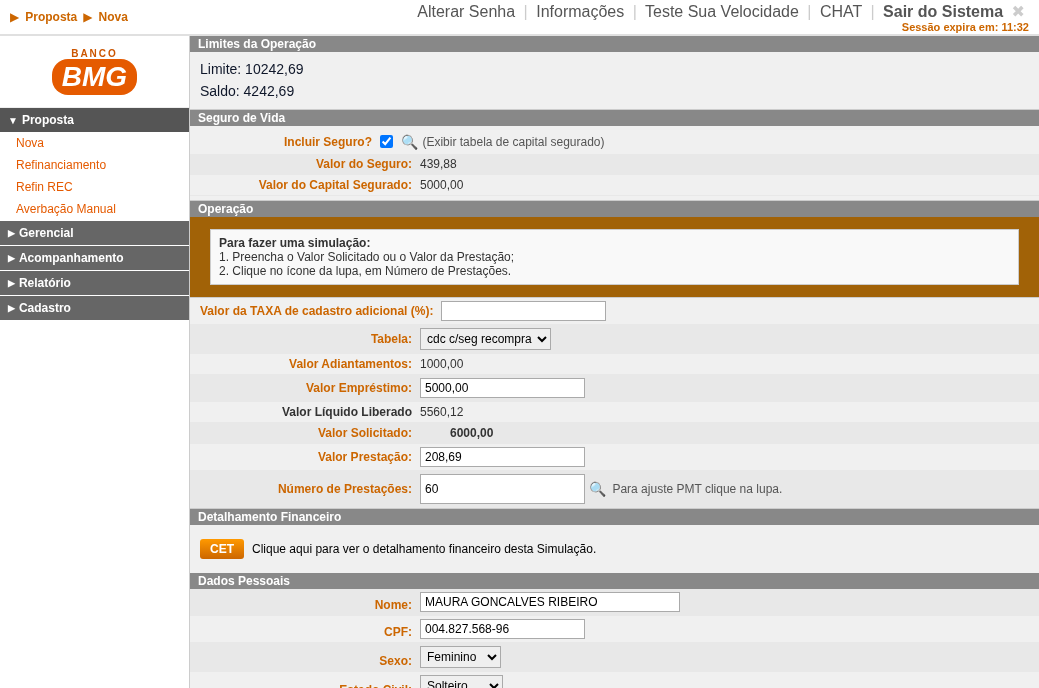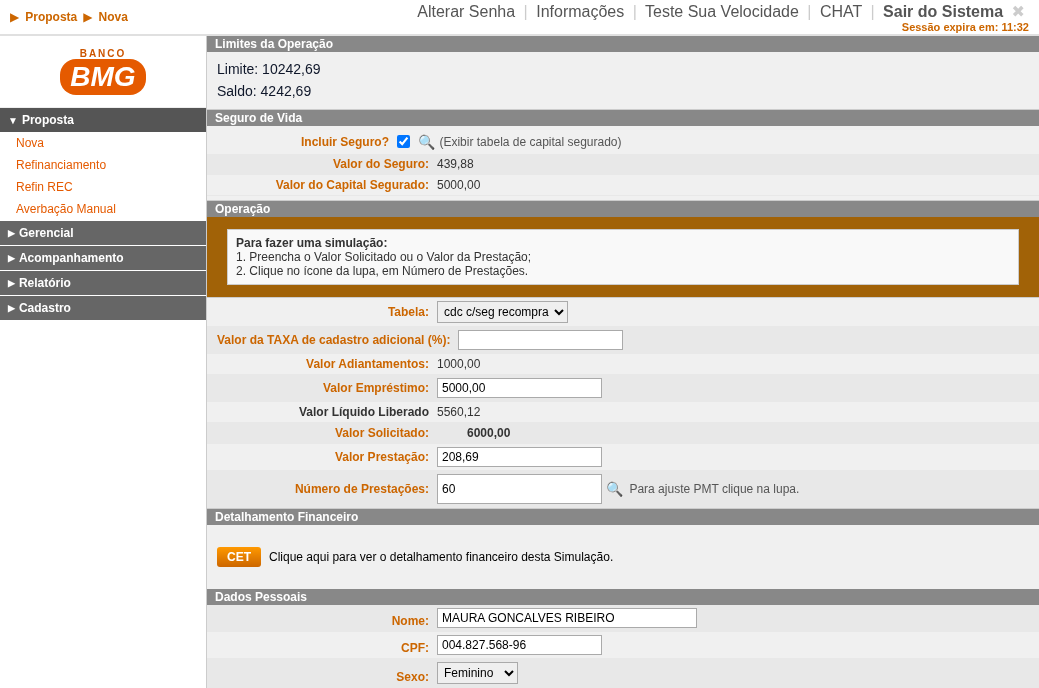--- a/index.html
+++ b/index.html
@@ -23,21 +23,21 @@
     .session-expire { color: #cc6600; font-size: 11px; font-weight: bold; }
 
     .breadcrumb-arrow { color: #cc6600; font-size: 12px; }
     .breadcrumb-text { color: #cc6600; font-weight: bold; font-size: 12px; }
 
     
     .layout { display: flex; height: calc(688px - 36px); }
 
     
     .sidebar {
-      width: 207px;
+      width: 190px;
       background: #fff;
       border-right: 1px solid #ccc;
       flex-shrink: 0;
       overflow-y: auto;
     }
     .logo-area {
       padding: 12px 10px;
       background: #fff;
       border-bottom: 1px solid #eee;
       text-align: center;
@@ -190,21 +190,21 @@
       border-radius: 3px;
       padding: 3px 10px;
       cursor: pointer;
       margin-right: 8px;
     }
 
     
     .det-row {
       display: flex;
       align-items: center;
-      padding: 22px 10px;
+      padding: 14px 10px;
       background: #f0f0f0;
     }
 
     
     .dados-row {
       display: flex;
       align-items: flex-end;
       padding: 3px 10px;
       background: #f0f0f0;
       border-bottom: 1px solid #e8e8e8;
@@ -312,26 +312,26 @@
     <div style="background:#a16207; padding:6px 10px; border-bottom:1px solid #ccc;">
       <div class="operacao-box">
         <strong>Para fazer uma simulação:</strong><br>
         <span>1. Preencha o Valor Solicitado ou o Valor da Prestação;</span><br>
         <span>2. Clique no ícone da lupa, em Número de Prestações.</span>
       </div>
     </div>
 
     <div style="background:#f0f0f0; border-bottom:1px solid #ccc;">
       <div class="form-row">
+        <span class="form-label">Valor da TAXA de cadastro adicional (%):</span>
+        <input type="text" class="form-input" value="" style="">
+      </div>
+      <div class="form-row">
         <span class="form-label">Tabela:</span>
         <select class="form-select"><option>cdc c/seg recompra</option></select>
-      </div>
-      <div class="form-row">
-        <span class="form-label">Valor da TAXA de cadastro adicional (%):</span>
-        <input type="text" class="form-input" value="" style="">
       </div>
       <div class="form-row">
         <span class="form-label">Valor Adiantamentos:</span>
         <span class="form-value">1000,00</span>
       </div>
       <div class="form-row">
         <span class="form-label">Valor Empréstimo:</span>
         <input type="text" class="form-input" value="5000,00" style="">
       </div>
       <div class="form-row">

